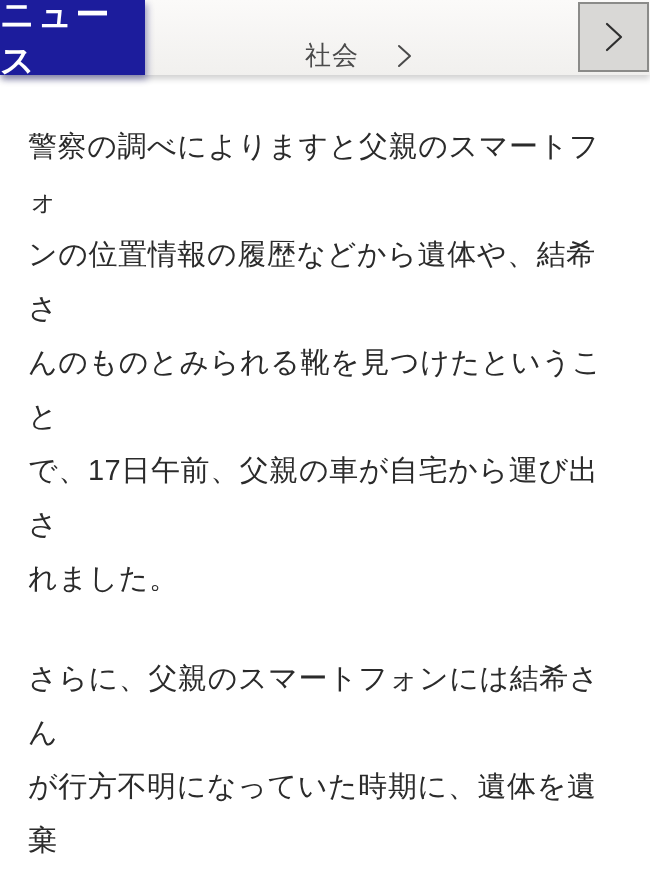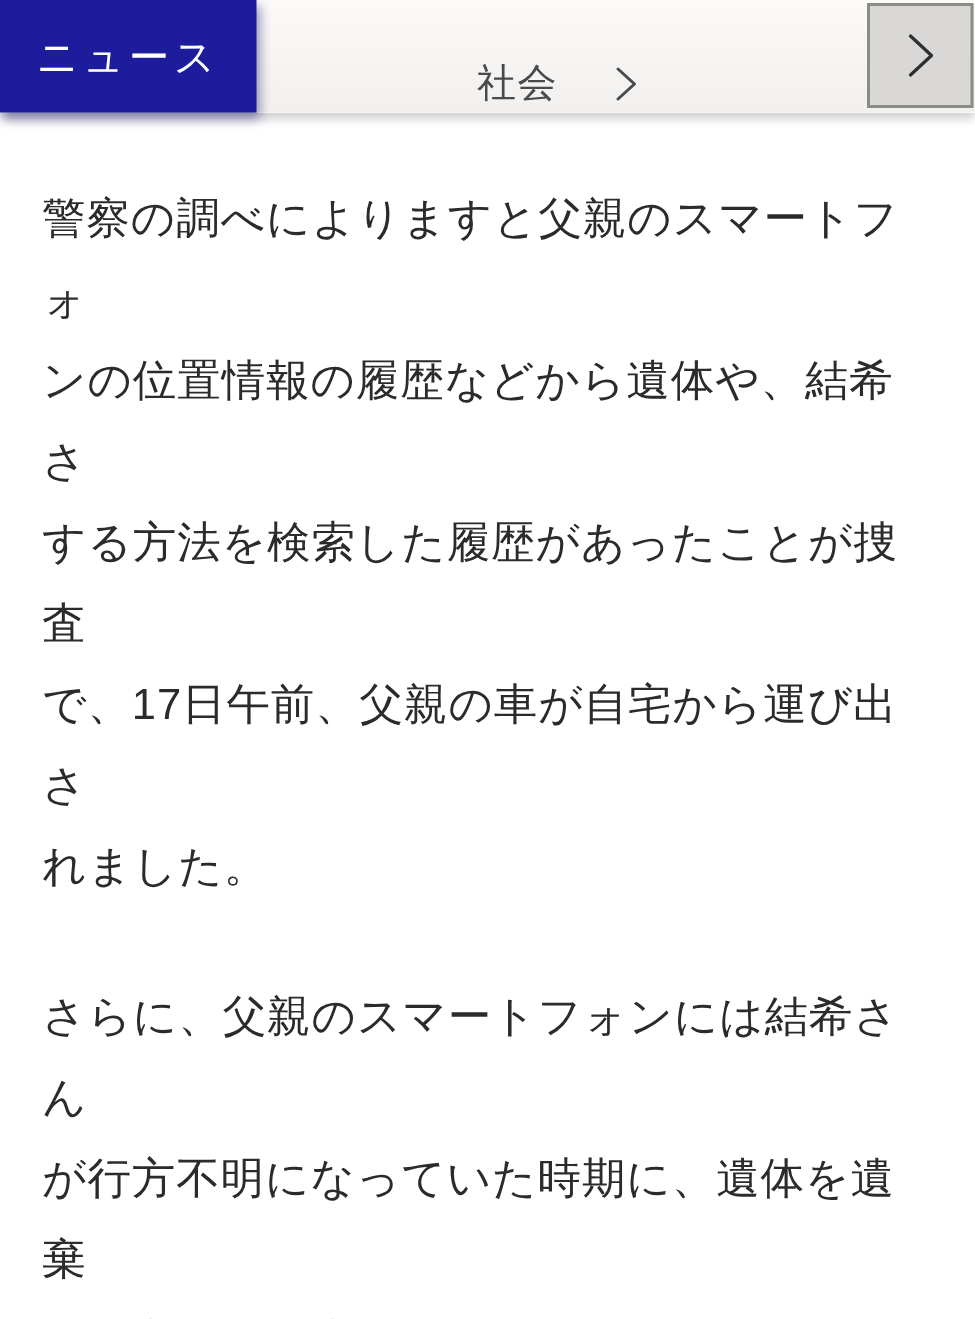--- a/index.html
+++ b/index.html
@@ -23,26 +23,26 @@
     z-index: 5;
   }
   .tab {
     display: flex;
     align-items: center;
     justify-content: center;
     cursor: pointer;
     user-select: none;
   }
   .tab-active {
-    width: 171px;
+    width: 145px;
     flex: none;
     background: #1c1c9c;
     color: #ffffff;
-    font-size: 27px;
-    font-weight: 400;
+    font-size: 34px;
+    font-weight: 700;
     letter-spacing: 3px;
     box-shadow: 2px 4px 7px rgba(25,25,110,0.45);
     z-index: 2;
   }
   .tab-plain {
     gap: 38px;
     color: #4a4a4a;
     font-size: 26px;
     letter-spacing: 1px;
   }
@@ -112,21 +112,21 @@
           <polyline points="4,3 18,16 4,29"></polyline>
         </svg>
       </span>
     </button>
 
   </header>
 
   <main class="article">
     <p>警察の調べによりますと父親のスマートフォ
 ンの位置情報の履歴などから遺体や、結希さ
-する方法を検索した履歴があったことが捜査
+んのものとみられる靴を見つけたということ
 で、17日午前、父親の車が自宅から運び出さ
 れました。</p>
     <p>さらに、父親のスマートフォンには結希さん
 が行方不明になっていた時期に、遺体を遺棄
 する方法を検索した履歴があったことが捜査
 関係者への取材で分かりました。</p>
 
   </main>
 
 </div>

